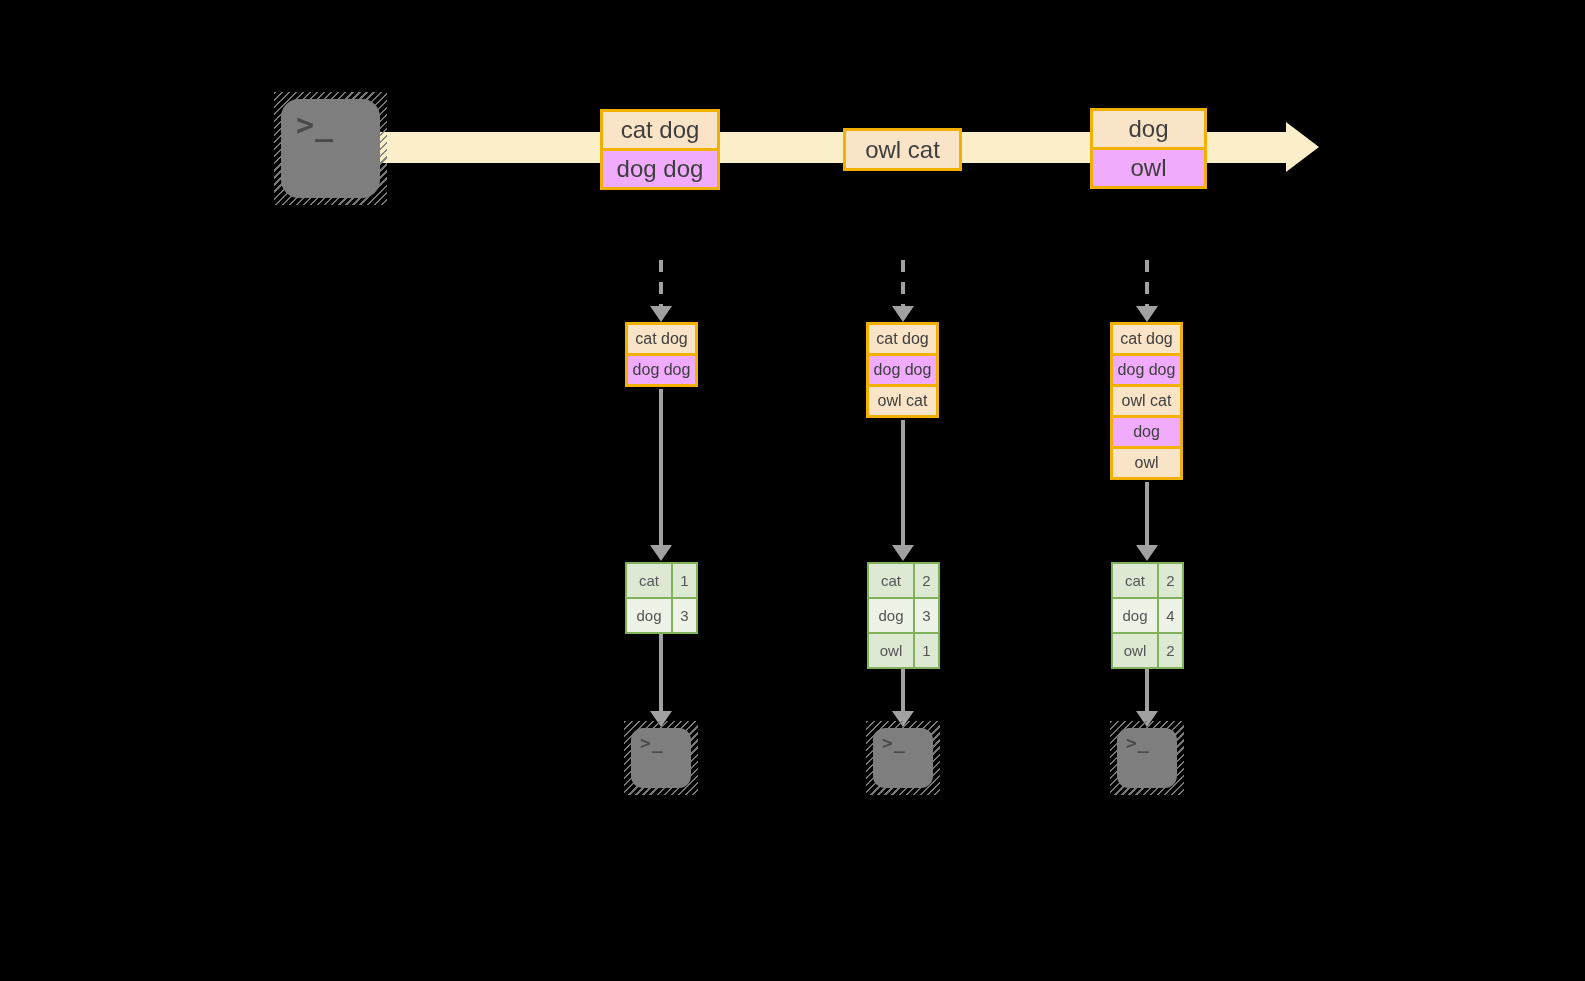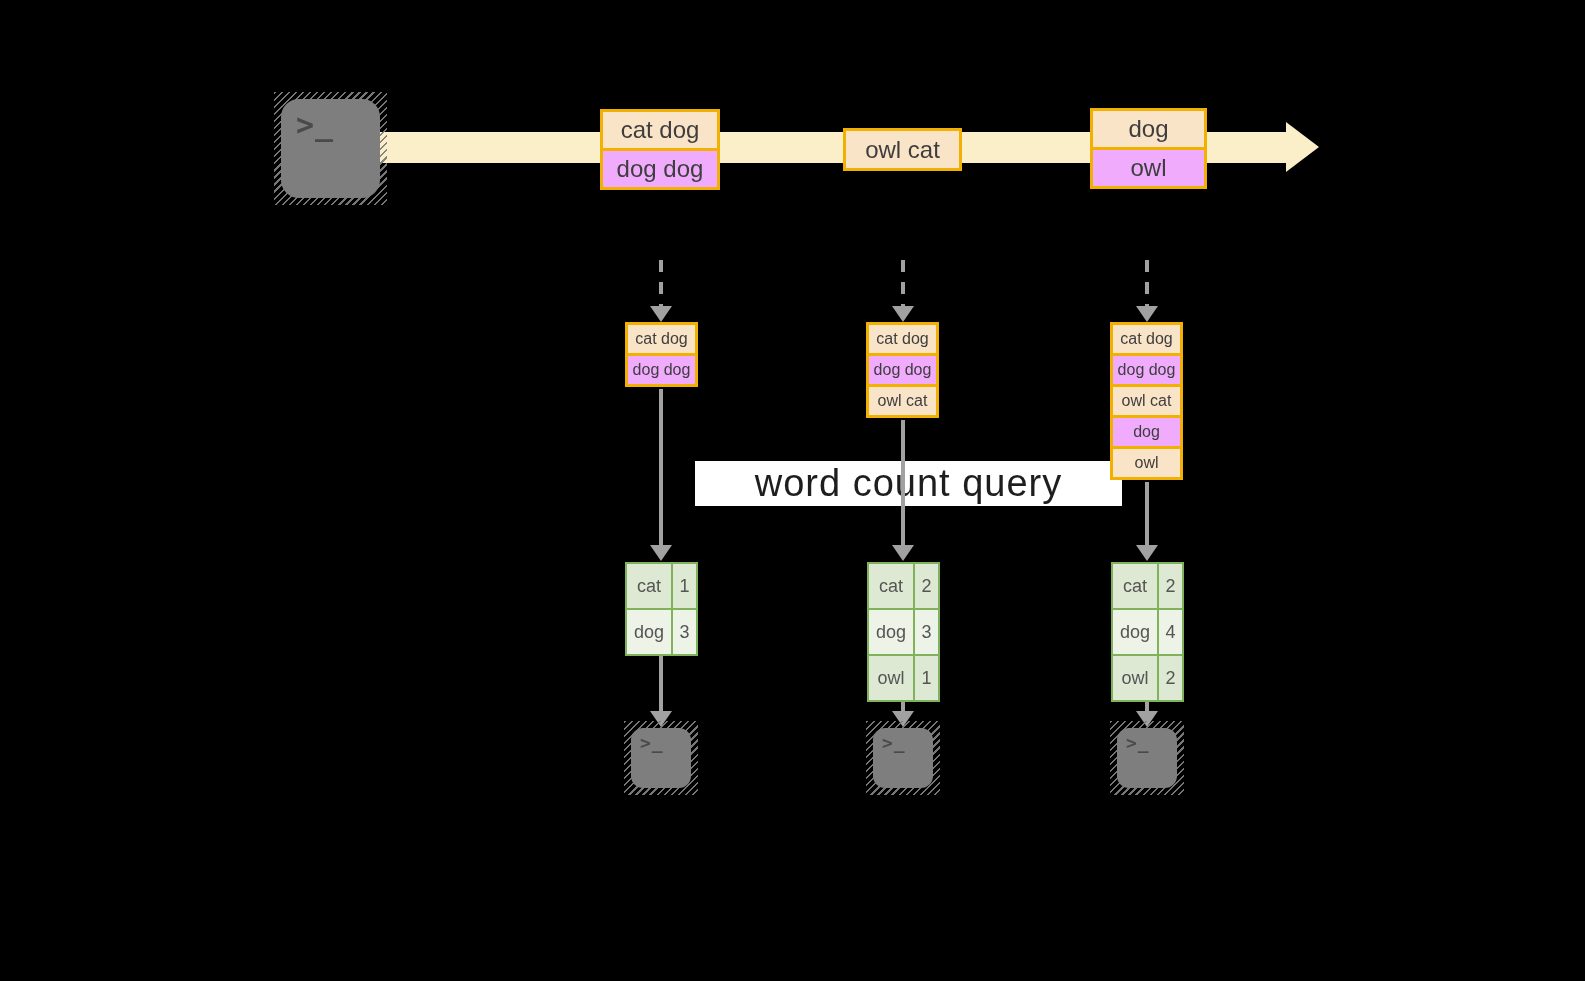--- a/index.html
+++ b/index.html
@@ -46,22 +46,22 @@
   .obox.stream-box .orow{height:36px;font-size:24px;}
   .obox.stream-box-single .orow{height:37px;font-size:24px;}
   .obox.stack .orow{height:28px;font-size:16px;}
 
   
   .gtable{
     z-index:3;background:#7FB25A;padding:2px;display:grid;gap:2px;
     grid-template-columns:44px 23px;box-sizing:content-box;
   }
   .gcell{
-    height:44px;display:flex;align-items:center;justify-content:center;
-    font-size:18px;color:#555;
+    height:33px;display:flex;align-items:center;justify-content:center;
+    font-size:15px;color:#555;
   }
   .gcell.dark{background:#DDE9D3;}
   .gcell.light{background:#EDF3E7;}
 
   
   .vline{width:4px;background:#A1A1A1;z-index:2;}
   .vline.dashed{
     background:repeating-linear-gradient(to bottom,#A1A1A1 0 12px,transparent 12px 22px);
   }
   .vhead{
@@ -102,23 +102,20 @@
     <div class="orow cream">owl</div>
   </div>
 
   <div class="abs vline dashed" style="left:659px;top:260px;height:46px"></div>
   <div class="abs vhead" style="left:650px;top:306px"></div>
   <div class="abs vline dashed" style="left:901px;top:260px;height:46px"></div>
   <div class="abs vhead" style="left:892px;top:306px"></div>
   <div class="abs vline dashed" style="left:1145px;top:260px;height:46px"></div>
   <div class="abs vhead" style="left:1136px;top:306px"></div>
 
-  <div class="abs banner" style="left:695px;top:461px;width:427px;height:45px">
-    <span>word count query</span>
-  </div>
 
   <div class="abs obox stack" style="left:625px;top:322px;width:73px">
     <div class="orow peach">cat dog</div>
     <div class="orow cream">dog dog</div>
   </div>
   <div class="abs obox stack" style="left:866px;top:322px;width:73px">
     <div class="orow peach">cat dog</div>
     <div class="orow cream">dog dog</div>
     <div class="orow peach">owl cat</div>
   </div>

